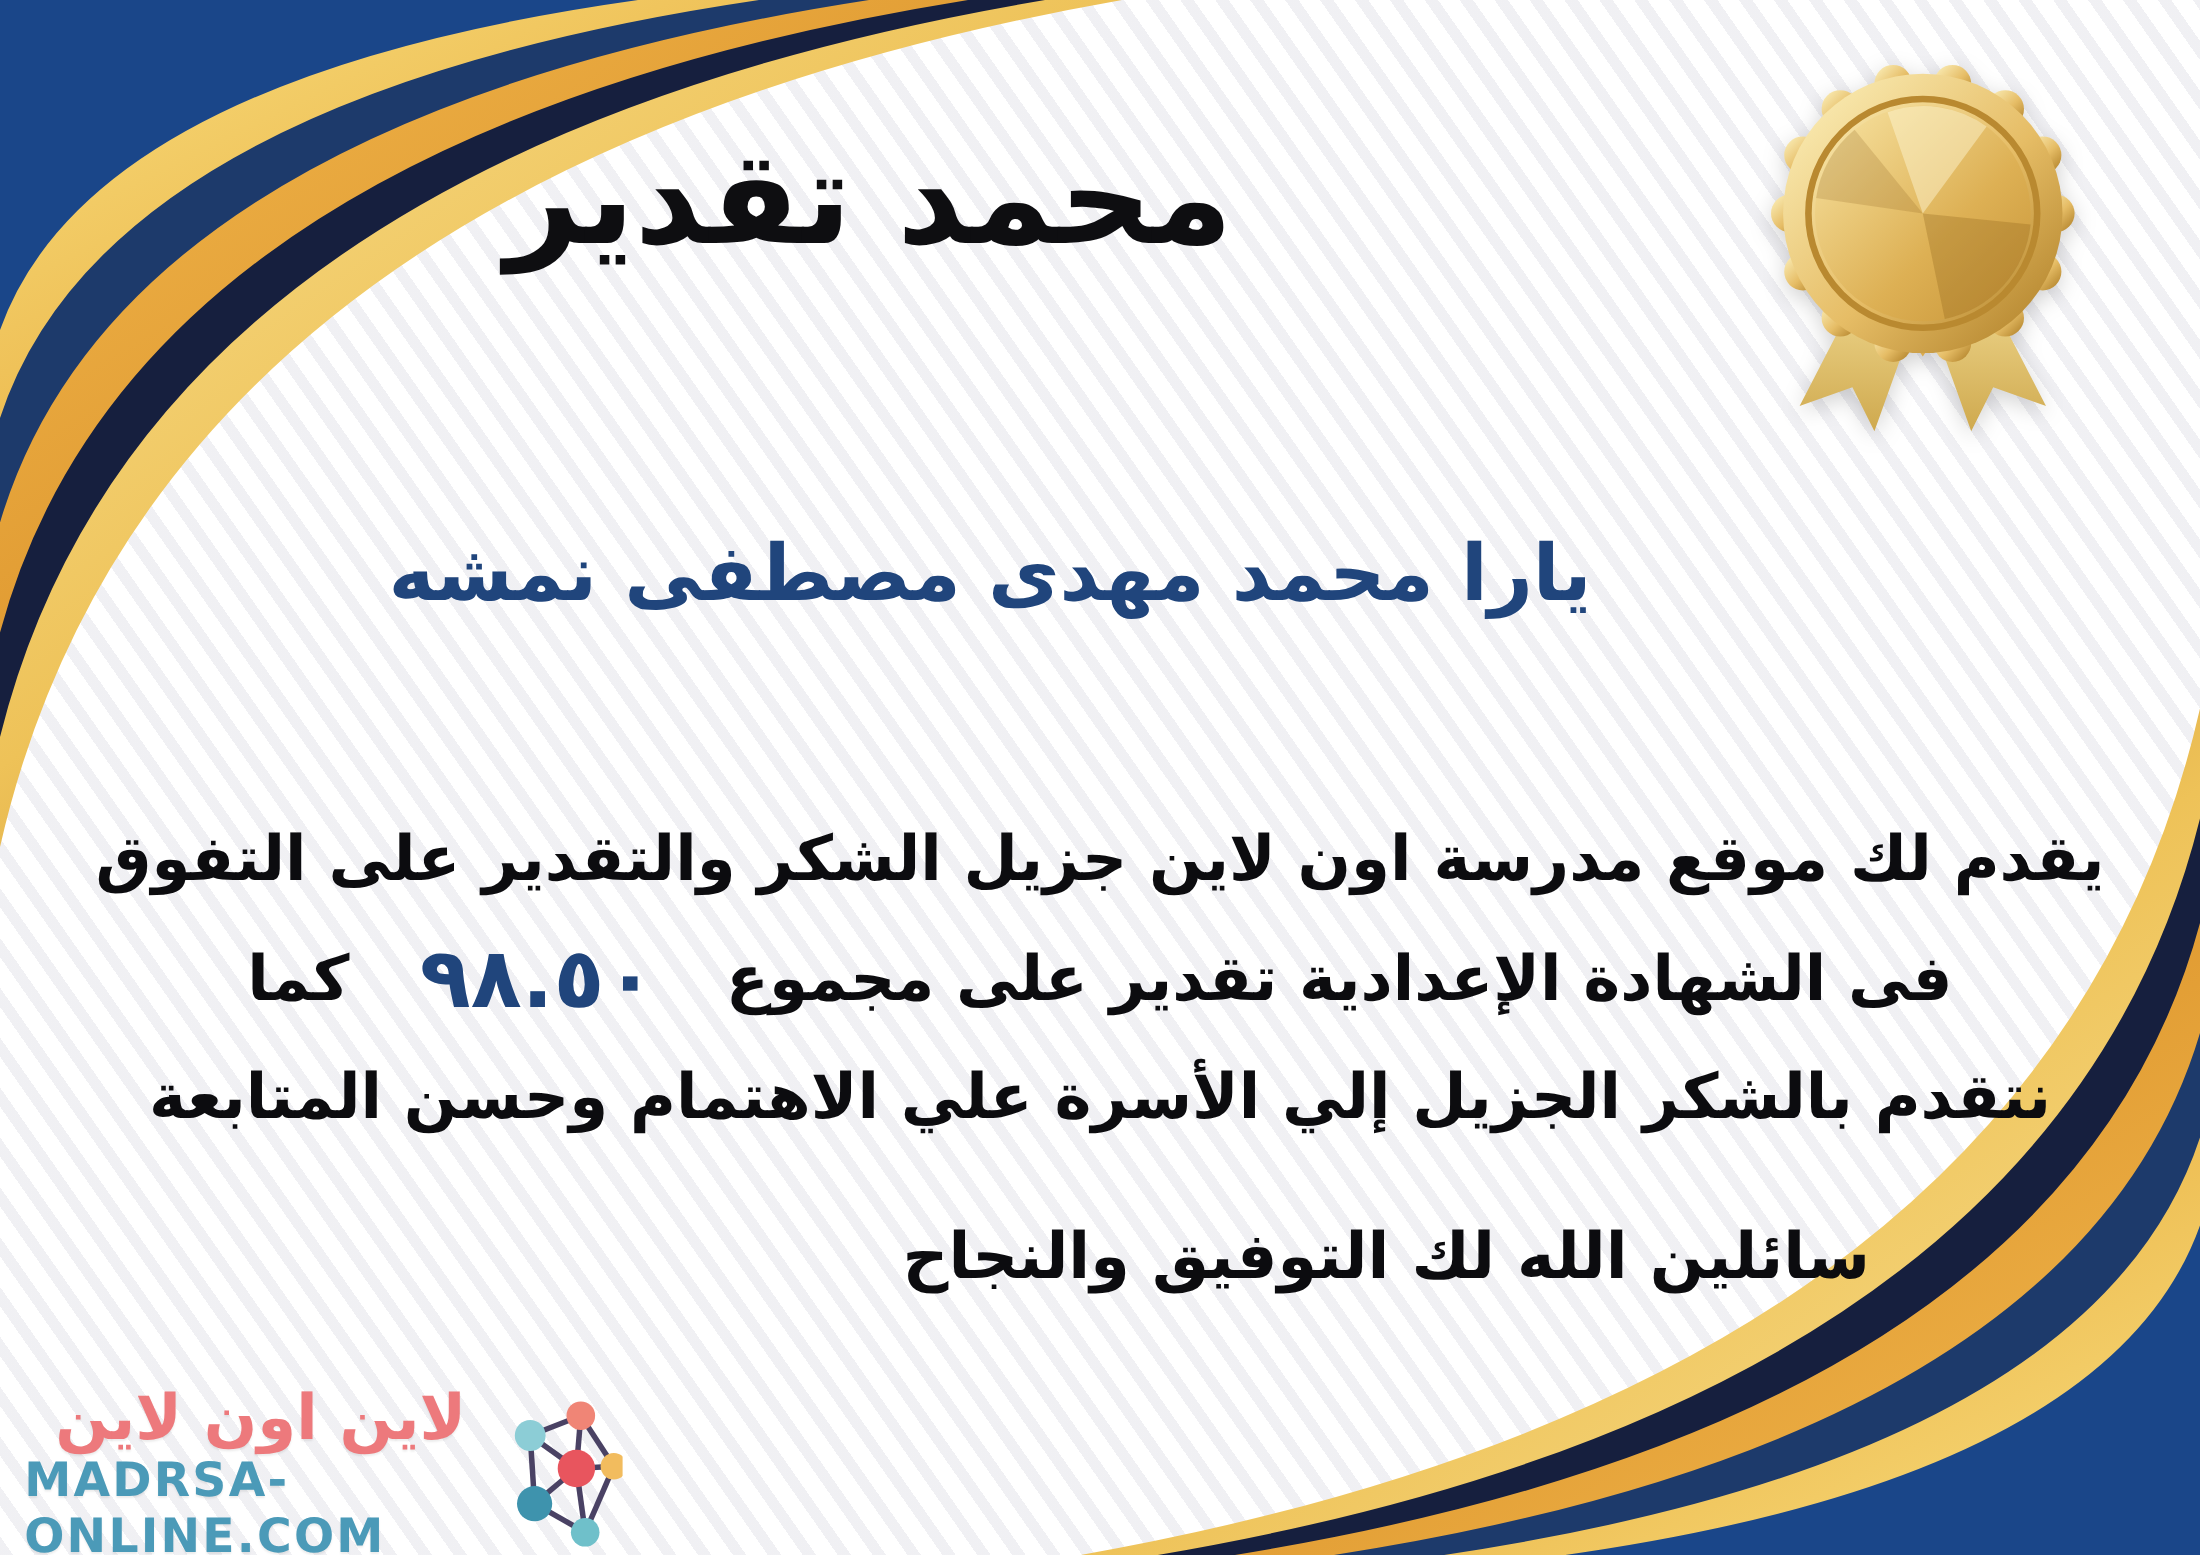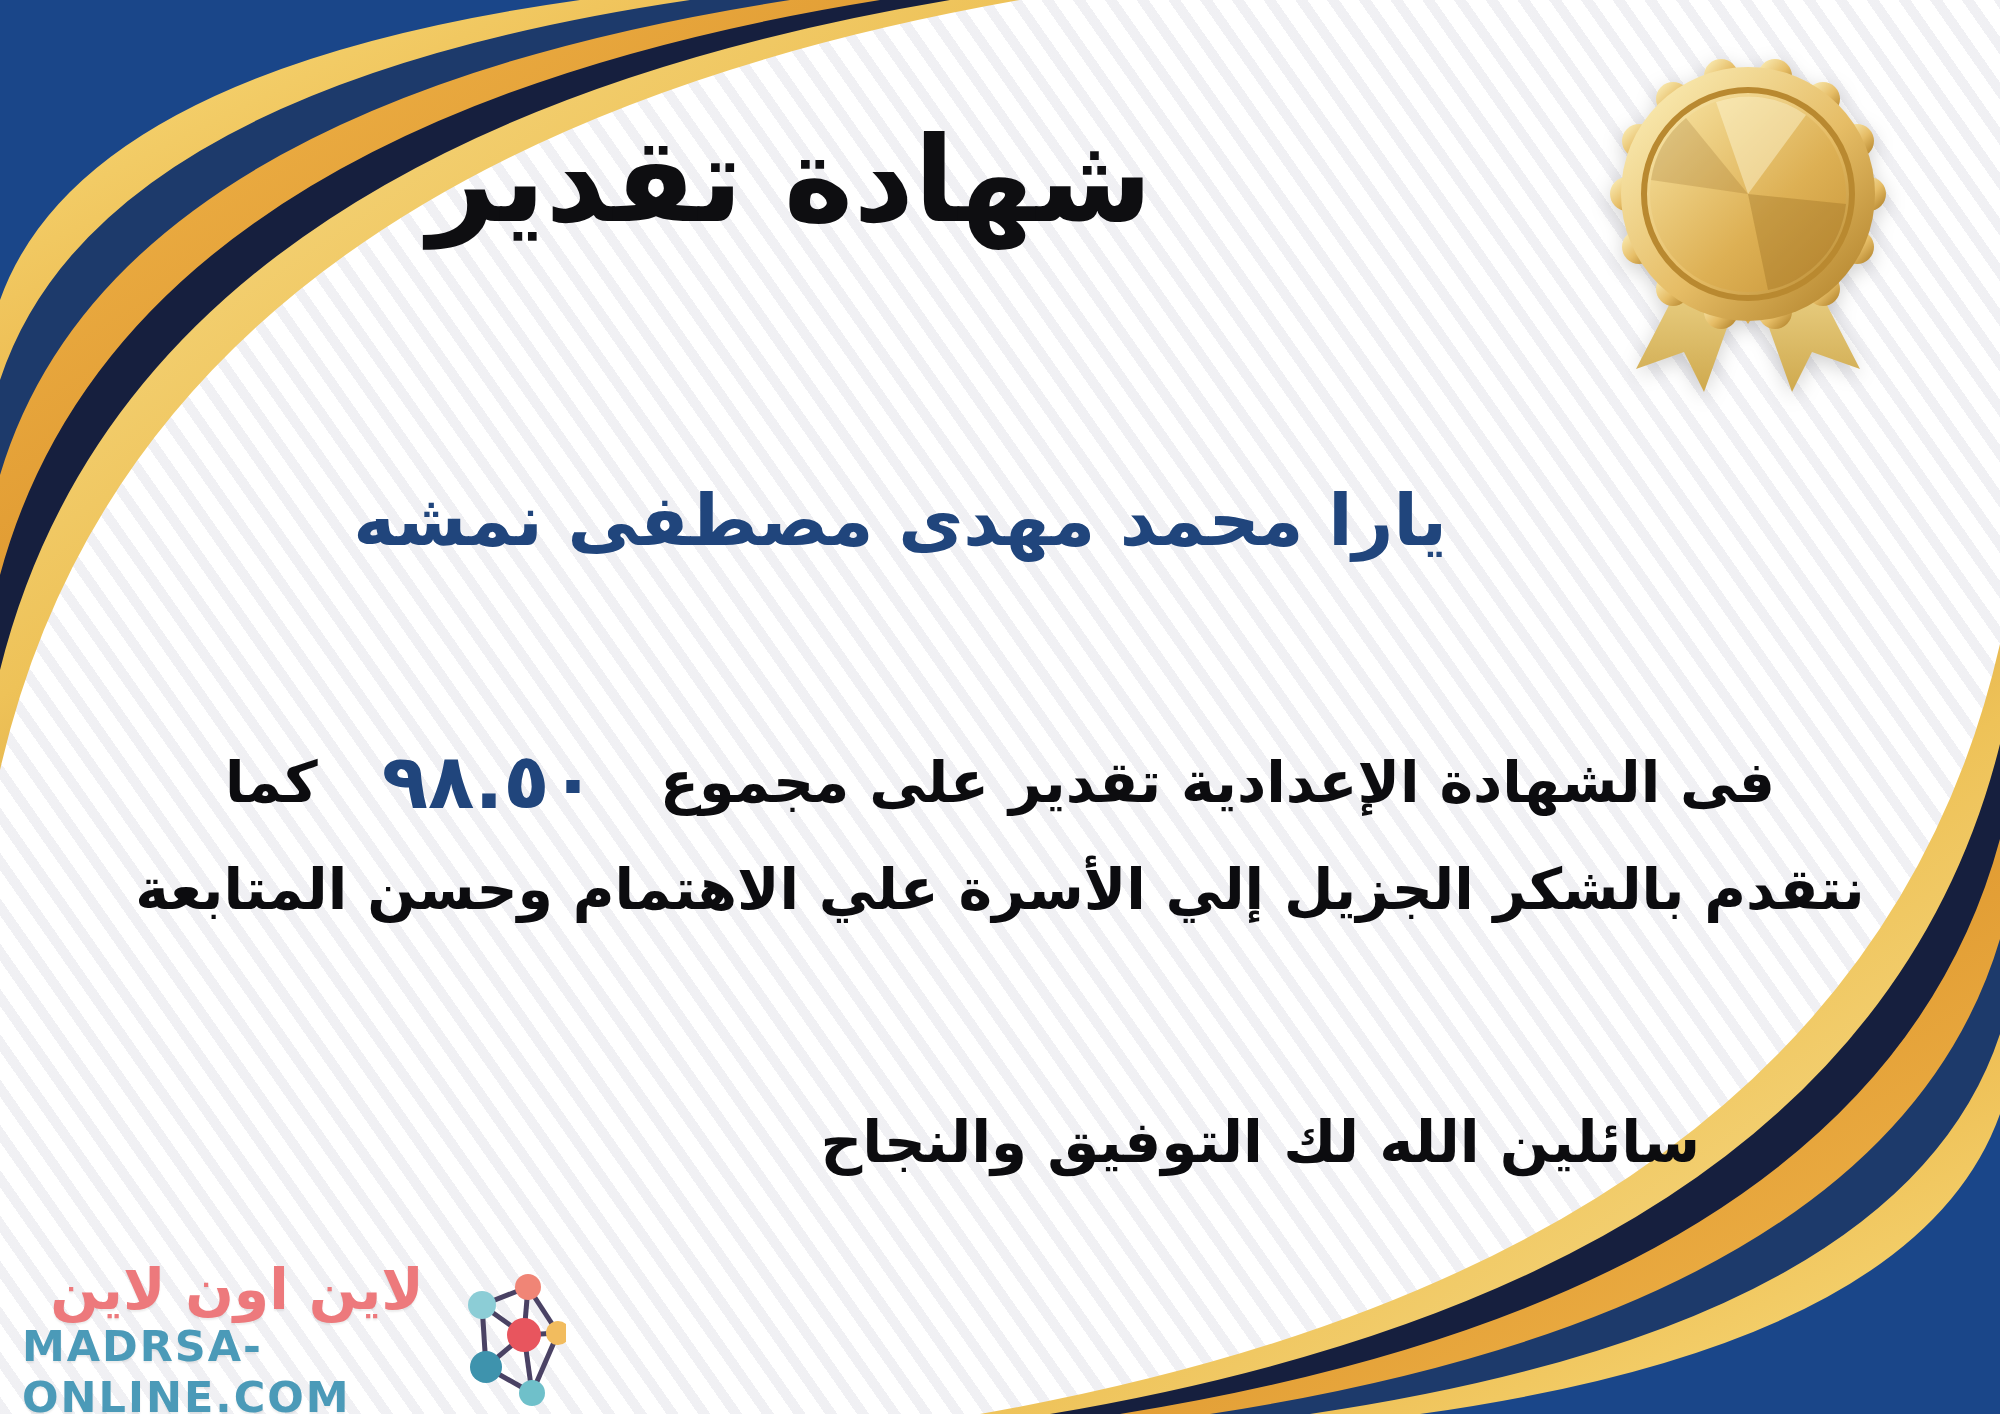--- a/index.html
+++ b/index.html
@@ -136,25 +136,26 @@
     </g>
     <circle cx="0" cy="0" r="127" fill="url(#mg1)"></circle>
     <circle cx="0" cy="0" r="104" fill="none" stroke="#b98930" stroke-width="6"></circle>
     <circle cx="0" cy="0" r="98" fill="url(#mg2)"></circle>
 
     <path d="M0,0 L98,10 A98,98 0 0 1 20,96 Z" fill="rgba(135,92,20,0.28)"></path>
     <path d="M0,0 L-32,-92 A98,98 0 0 1 58,-79 Z" fill="rgba(255,248,216,0.45)"></path>
     <path d="M0,0 L-97,-14 A98,98 0 0 1 -62,-76 Z" fill="rgba(120,80,15,0.18)"></path>
   </svg>
 
-  <div class="title">شهادة تقدير</div>
+  <div class="title">محمد تقدير</div>
 
   <div class="student-name">يارا محمد مهدى مصطفى نمشه</div>
 
   <div class="body-text">
+    <div class="line">يقدم لك موقع مدرسة اون لاين جزيل الشكر  والتقدير على التفوق</div>
     <div class="line"><span>فى الشهادة الإعدادية تقدير على مجموع</span><span class="score">٩٨.٥٠</span><span>كما</span></div>
     <div class="line">نتقدم  بالشكر الجزيل إلي الأسرة علي الاهتمام وحسن المتابعة</div>
   </div>
 
   <div class="closing">سائلين الله لك التوفيق  والنجاح</div>
 
   <div class="logo">
     <div class="logo-texts">
       <div class="logo-ar">لاين اون لاين</div>
       <div class="logo-url">MADRSA-ONLINE.COM</div>

